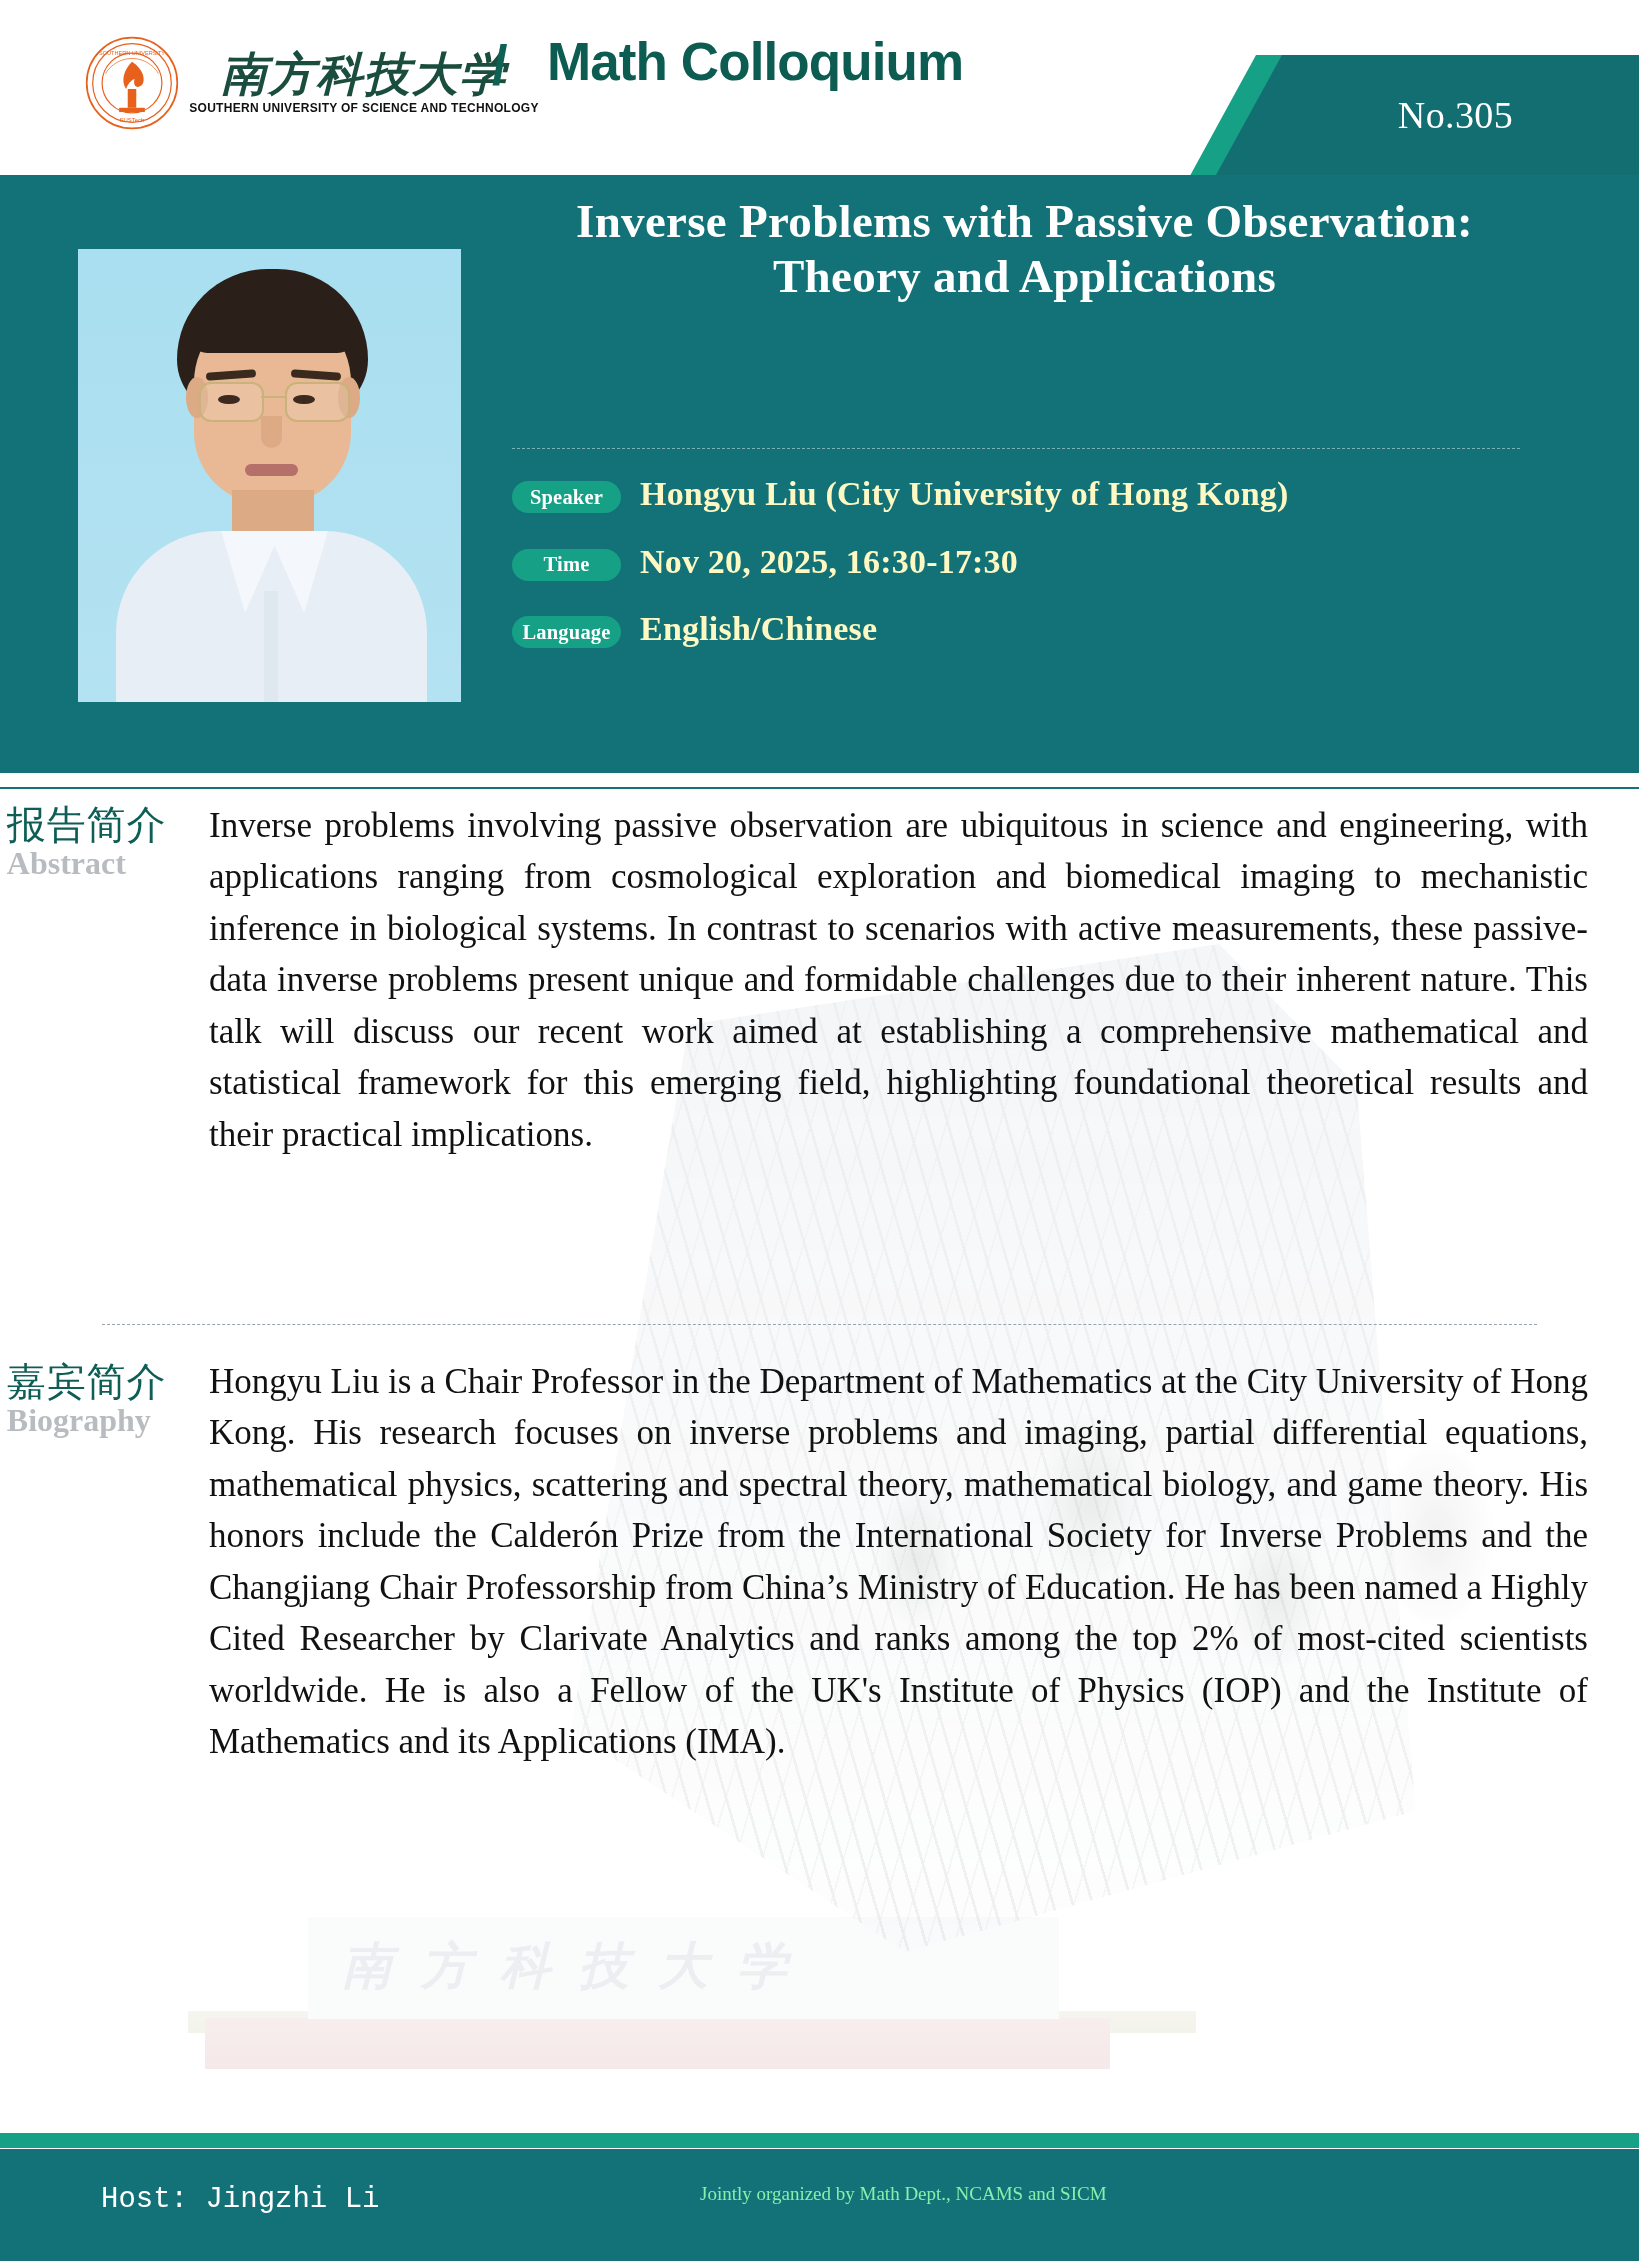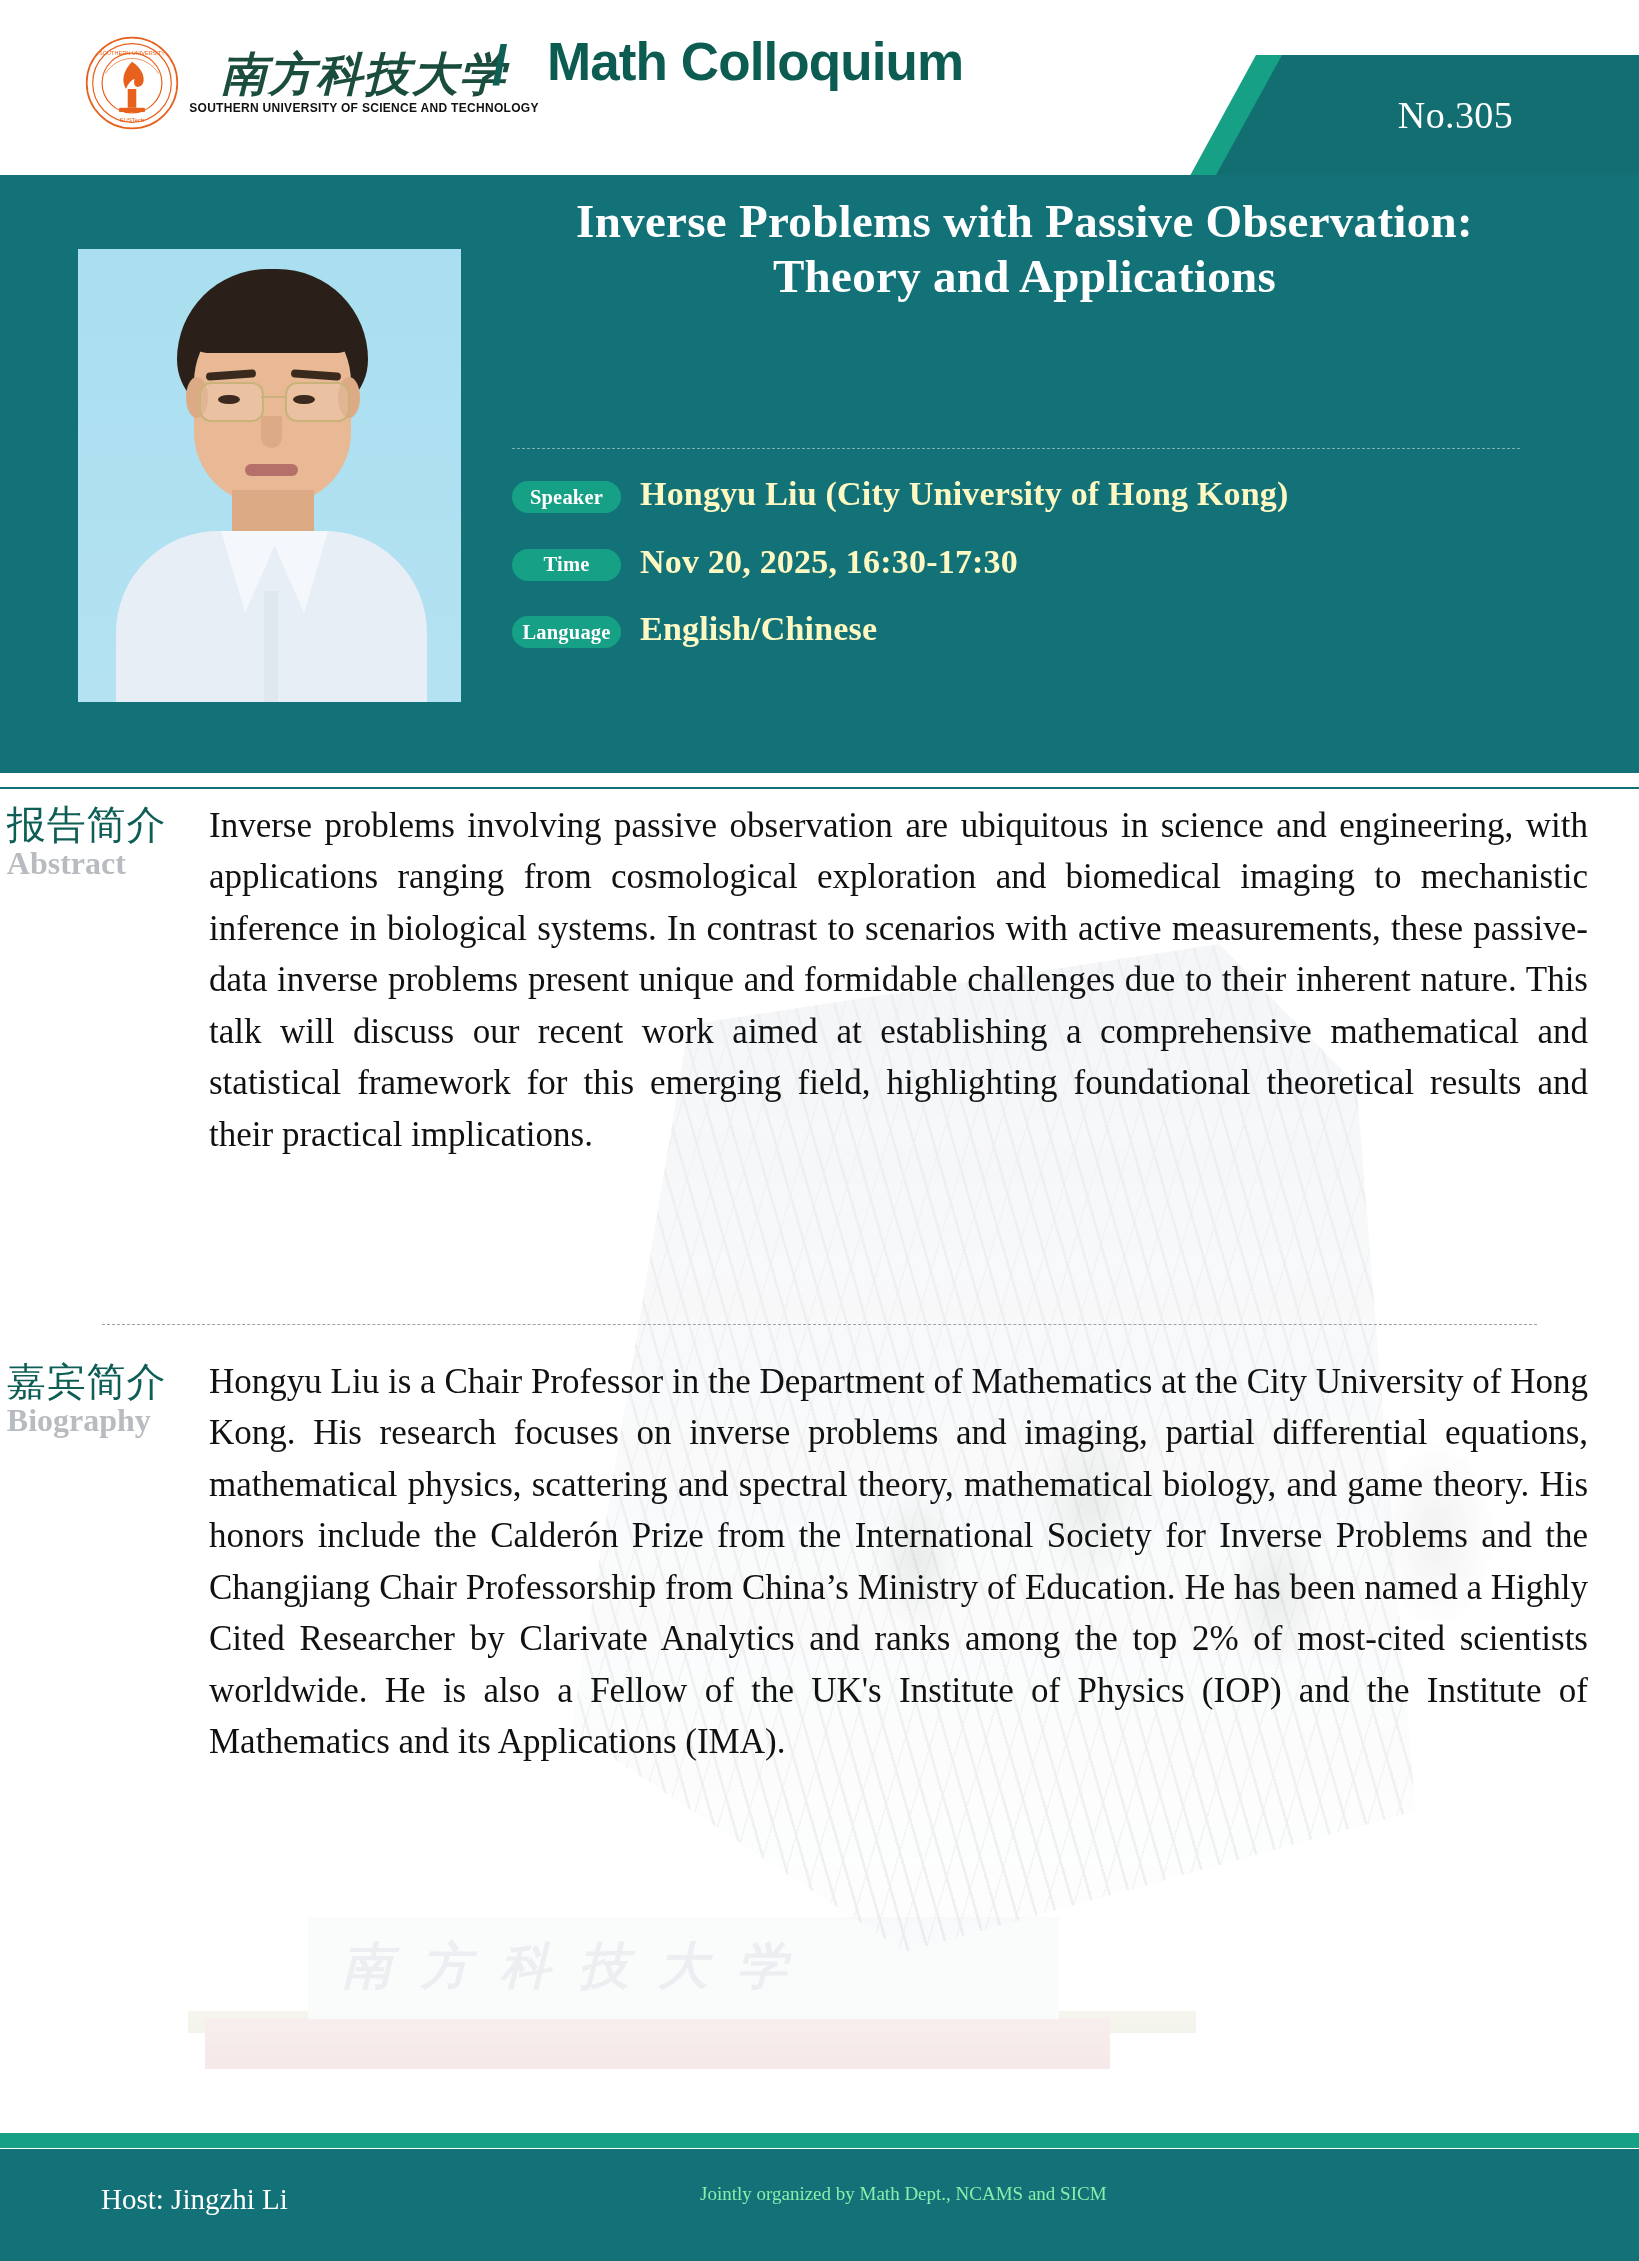--- a/index.html
+++ b/index.html
@@ -403,21 +403,21 @@
   .footer {
     position: absolute;
     left: 0; top: 2149px;
     width: 1640px; height: 113px;
     background: #137277;
   }
   .footer-host {
     position: absolute;
     left: 101px; top: 34px;
     color: #ffffff;
-    font-family: Liberation Serif, serif;
+    font-family: Liberation Mono, monospace;
     font-size: 29px;
     white-space: nowrap;
   }
   .footer-org {
     position: absolute;
     left: 700px; top: 34px;
     color: #86efac;
     font-family: "Liberation Serif", serif;
     font-size: 19px;
     white-space: nowrap;

